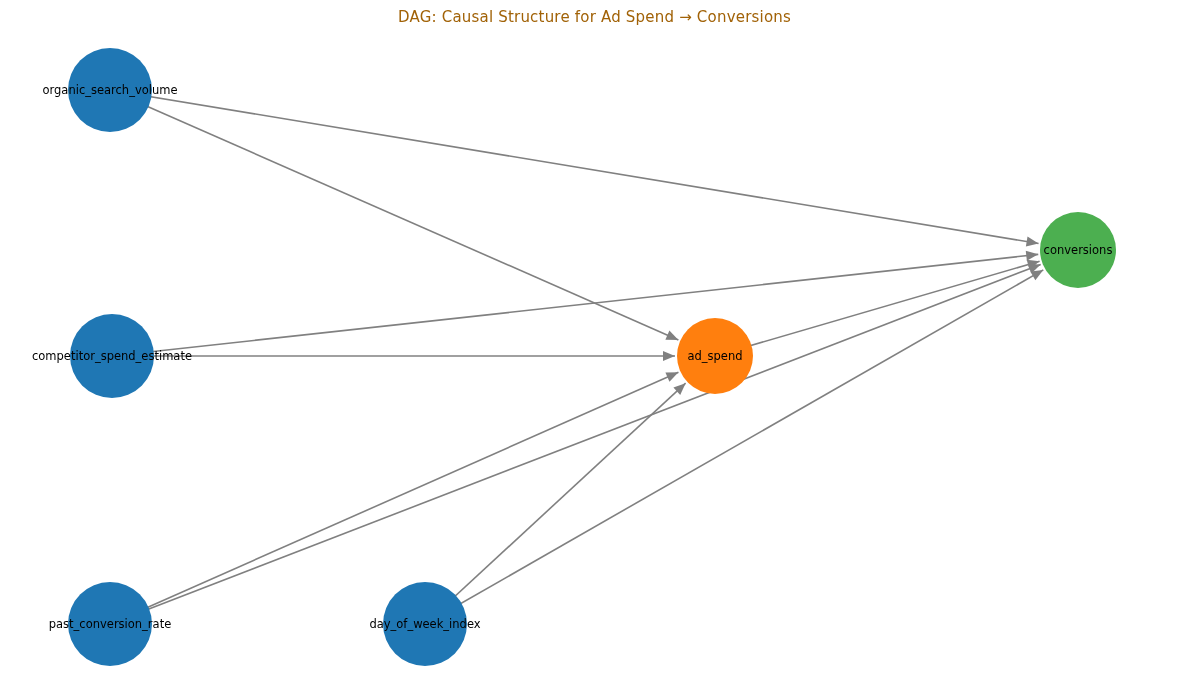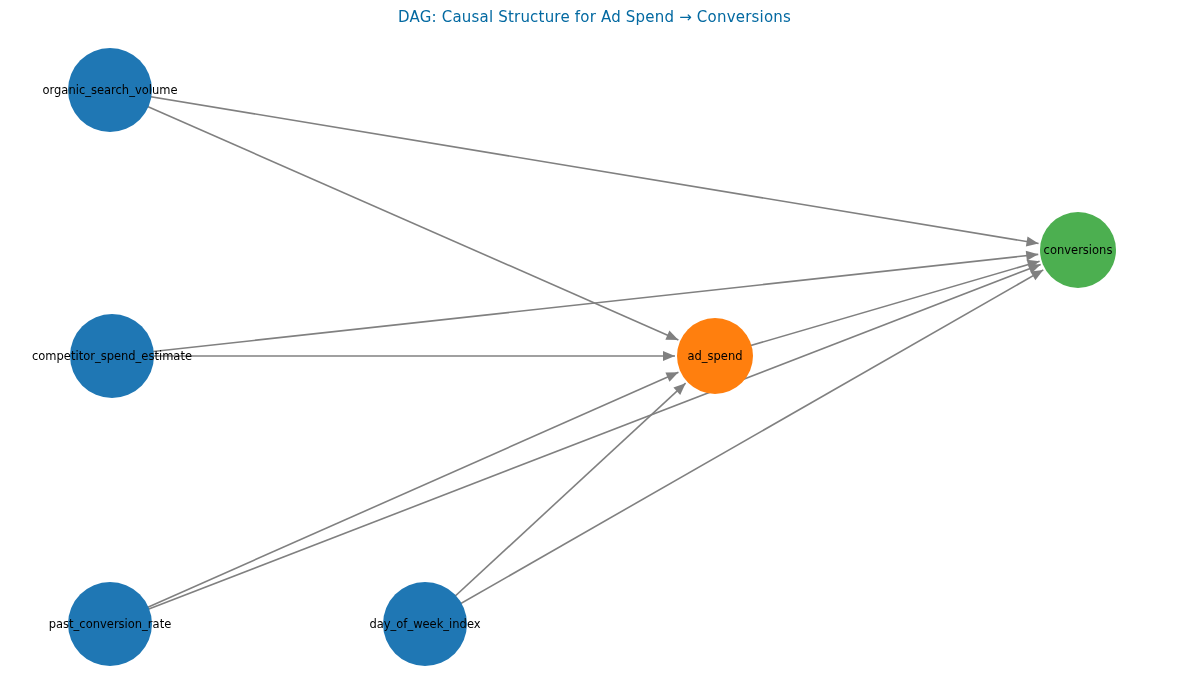--- a/index.html
+++ b/index.html
@@ -15,21 +15,21 @@
     background: #ffffff;
     overflow: hidden;
   }
   .figure-title {
     position: absolute;
     top: 8px;
     left: 0;
     width: 1189px;
     text-align: center;
     font-size: 15px;
-    color: #0369a1;
+    color: #a16207;
     letter-spacing: 0.2px;
   }
   svg {
     position: absolute;
     top: 0;
     left: 0;
   }
   svg text {
     font-family: "DejaVu Sans", sans-serif;
   }

